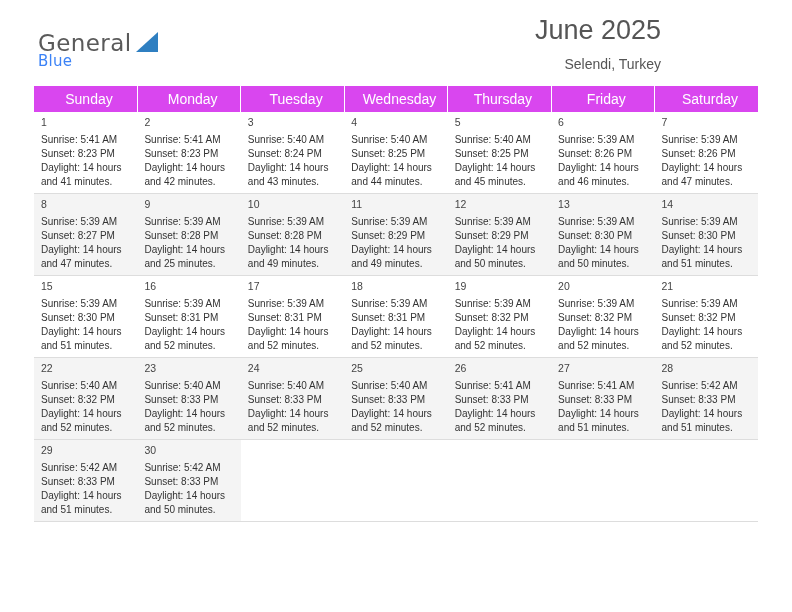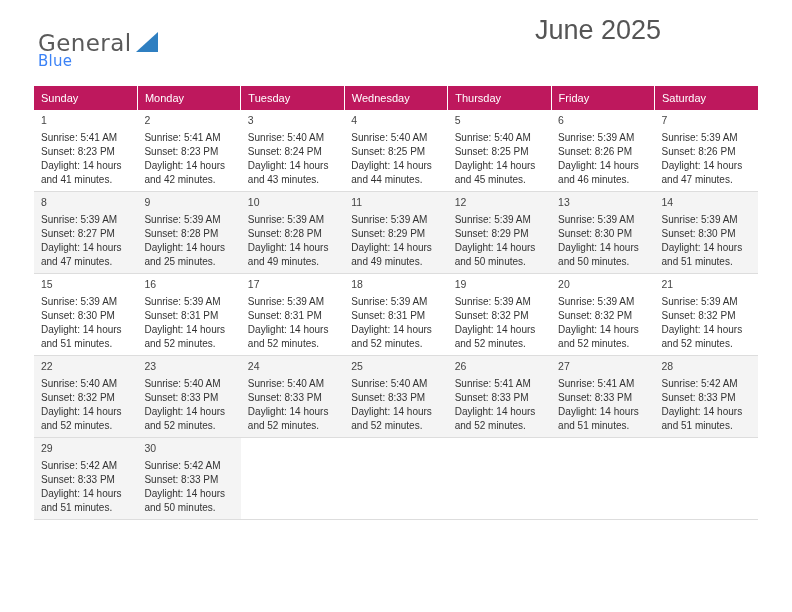--- a/index.html
+++ b/index.html
@@ -71,25 +71,25 @@
     color: #555555;
     margin-top: 10px;
   }
   
   table.cal {
     width: 724px;
     border-collapse: collapse;
     table-layout: fixed;
   }
   table.cal th {
-    background: #be185d;
+    background: #d946ef;
     color: #ffffff;
-    font-size: 11px;
+    font-size: 14px;
     font-weight: normal;
-    text-align: left;
+    text-align: center;
     padding: 5px 0 5px 7px;
     border-right: 1px solid #ffffff;
     height: 14px;
   }
   table.cal th:last-child { border-right: none; }
   table.cal td {
     vertical-align: top;
     width: 103px;
     height: 78px;
     padding: 3px 0 0 7px;
@@ -115,20 +115,21 @@
 <div class="page">
 
   <div class="header">
     <div class="logo">
       <div class="logo-mark"></div>
       <div class="logo-general">General</div>
       <div class="logo-blue">Blue</div>
     </div>
     <div class="title-block">
       <div class="cal-title">June 2025</div>
+      <div class="cal-sub">Selendi, Turkey</div>
     </div>
   </div>
 
   <table class="cal">
     <thead>
       <tr>
         <th>Sunday</th>
         <th>Monday</th>
         <th>Tuesday</th>
         <th>Wednesday</th>

